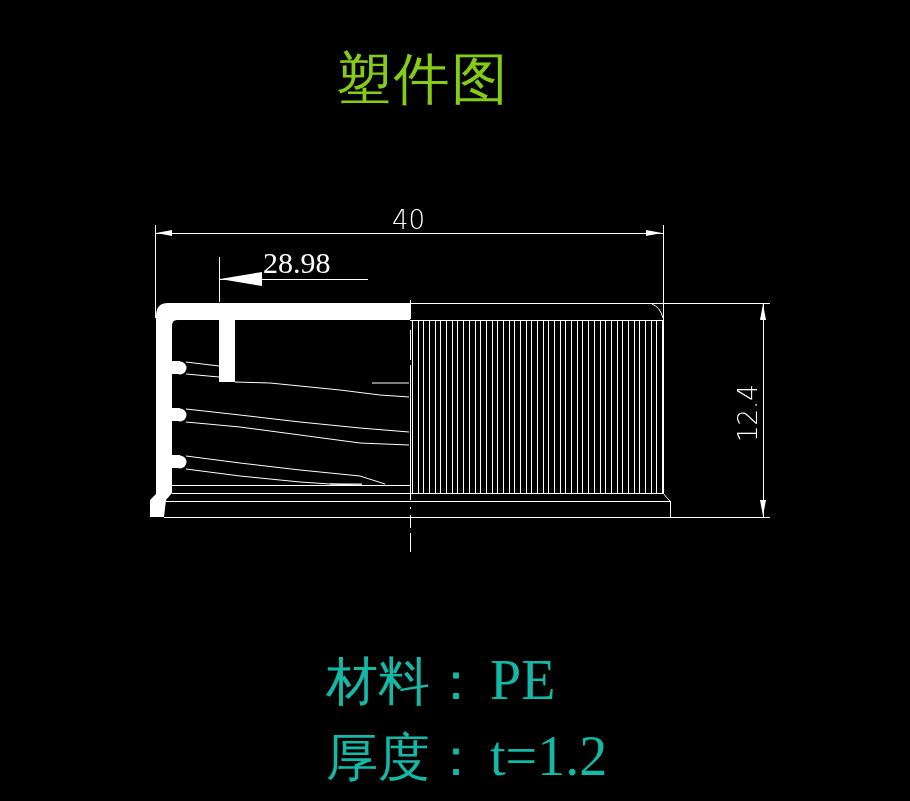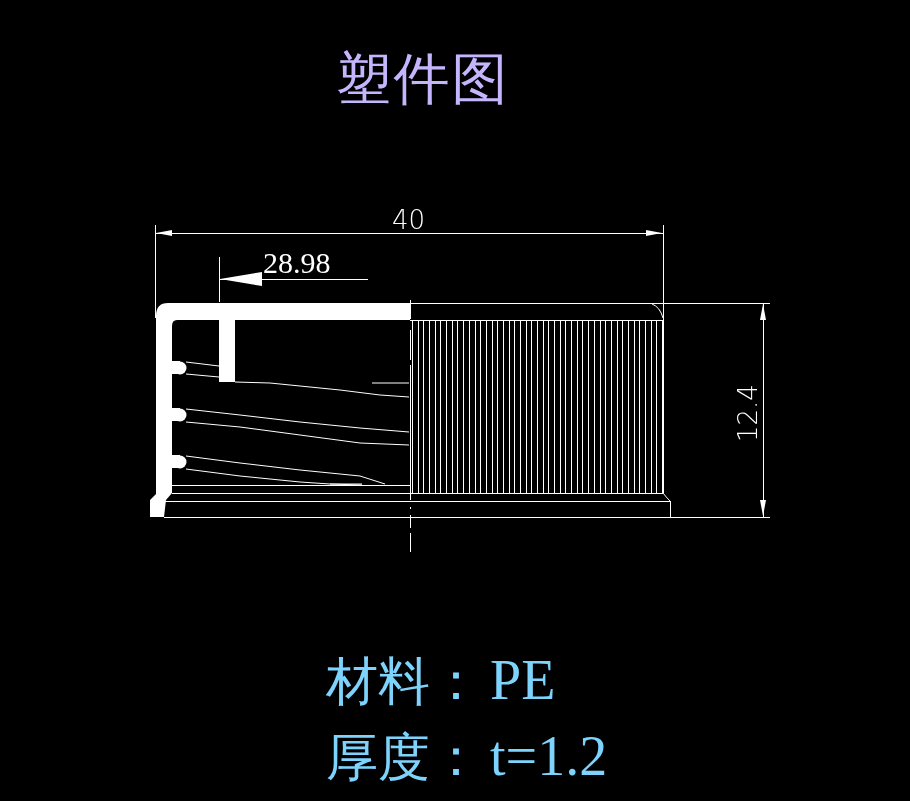--- a/index.html
+++ b/index.html
@@ -1,18 +1,18 @@
 <!DOCTYPE html>
 <html><head>
 <meta charset="utf-8">
 <style>
   html, body { margin: 0; padding: 0; background: #000; }
   body { width: 910px; height: 801px; position: relative; overflow: hidden; font-family: "DejaVu Serif", serif; }
-  .title { position: absolute; left: 0; top: 44px; width: 845px; text-align: center; color: #c4b5fd; font-family: "DejaVu Serif", serif; font-size: 56px; line-height: 70px; letter-spacing: 2px; }
-  .spec { position: absolute; left: 293px; color: #7dd3fc; font-family: "DejaVu Serif", serif; font-size: 52px; line-height: 64px; white-space: pre; }
+  .title { position: absolute; left: 0; top: 44px; width: 845px; text-align: center; color: #84cc16; font-family: "DejaVu Serif", serif; font-size: 56px; line-height: 70px; letter-spacing: 2px; }
+  .spec { position: absolute; left: 293px; color: #14b8a6; font-family: "DejaVu Serif", serif; font-size: 52px; line-height: 64px; white-space: pre; }
   .spec .val { font-family: "Liberation Serif", serif; font-size: 56px; margin-left: 8px; }
   svg { position: absolute; left: 0; top: 0; }
   .dimtext { fill: #fff; font-family: "DejaVu Sans", sans-serif; }
   .dimtext-serif { fill: #fff; font-family: "Liberation Serif", serif; }
 </style>
 </head>
 <body>
 
 <div class="title">塑件图</div>
 

